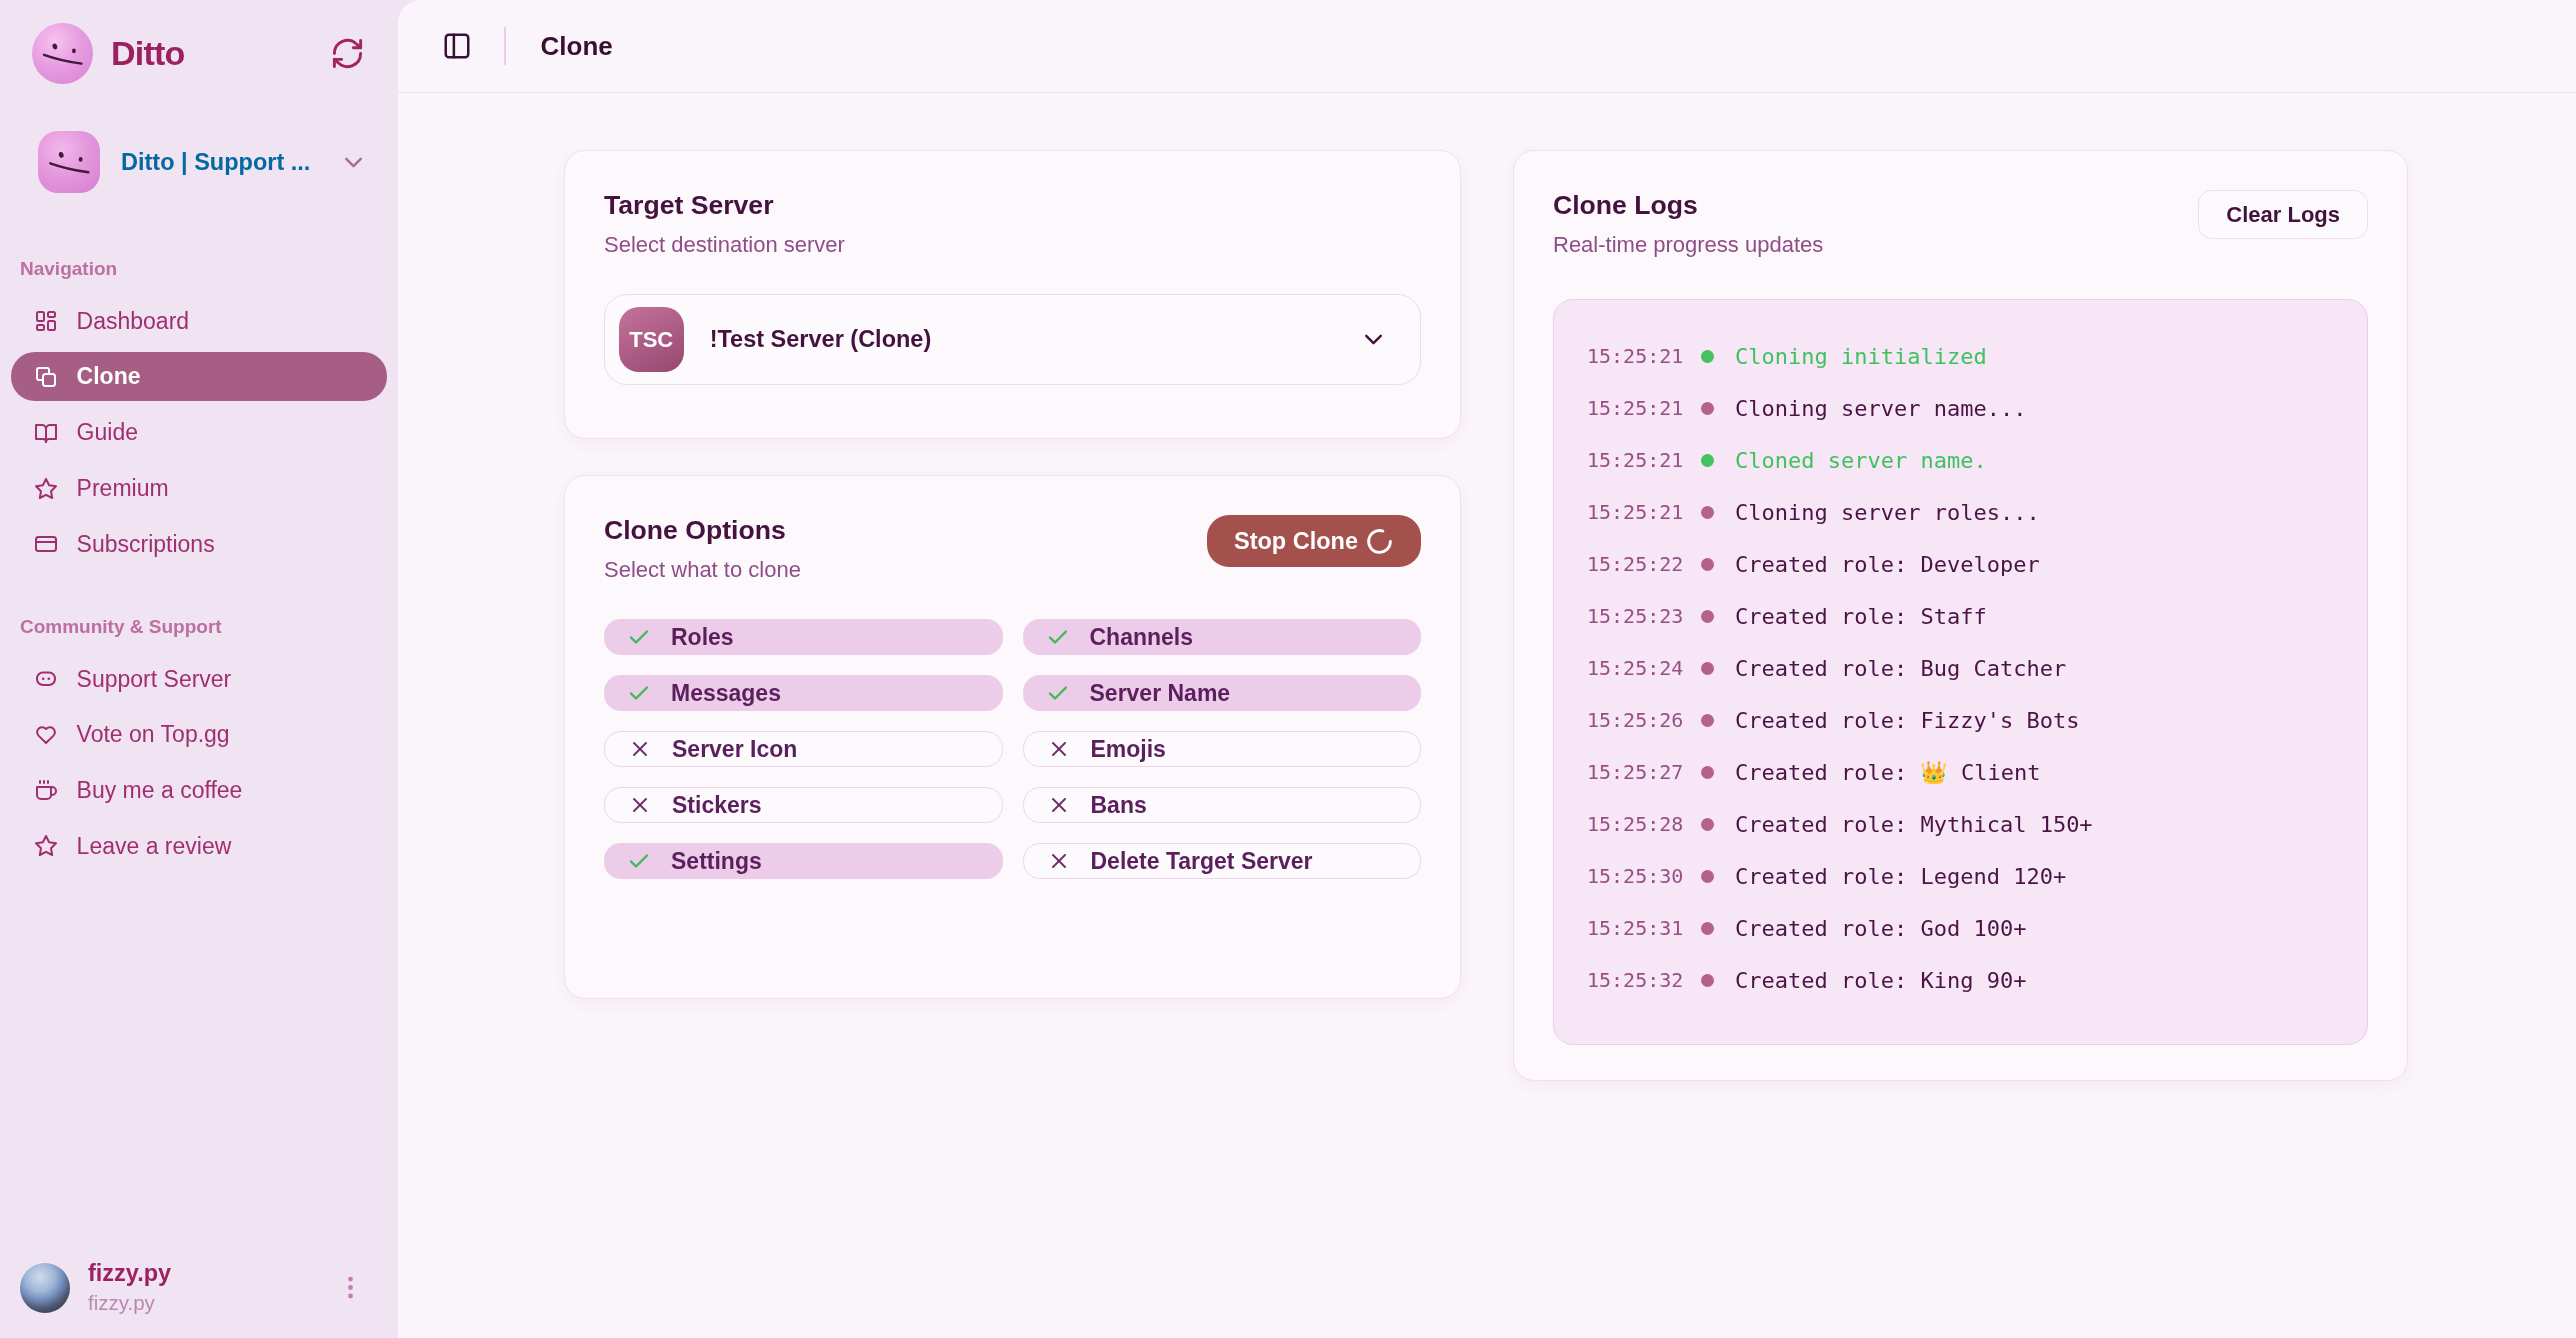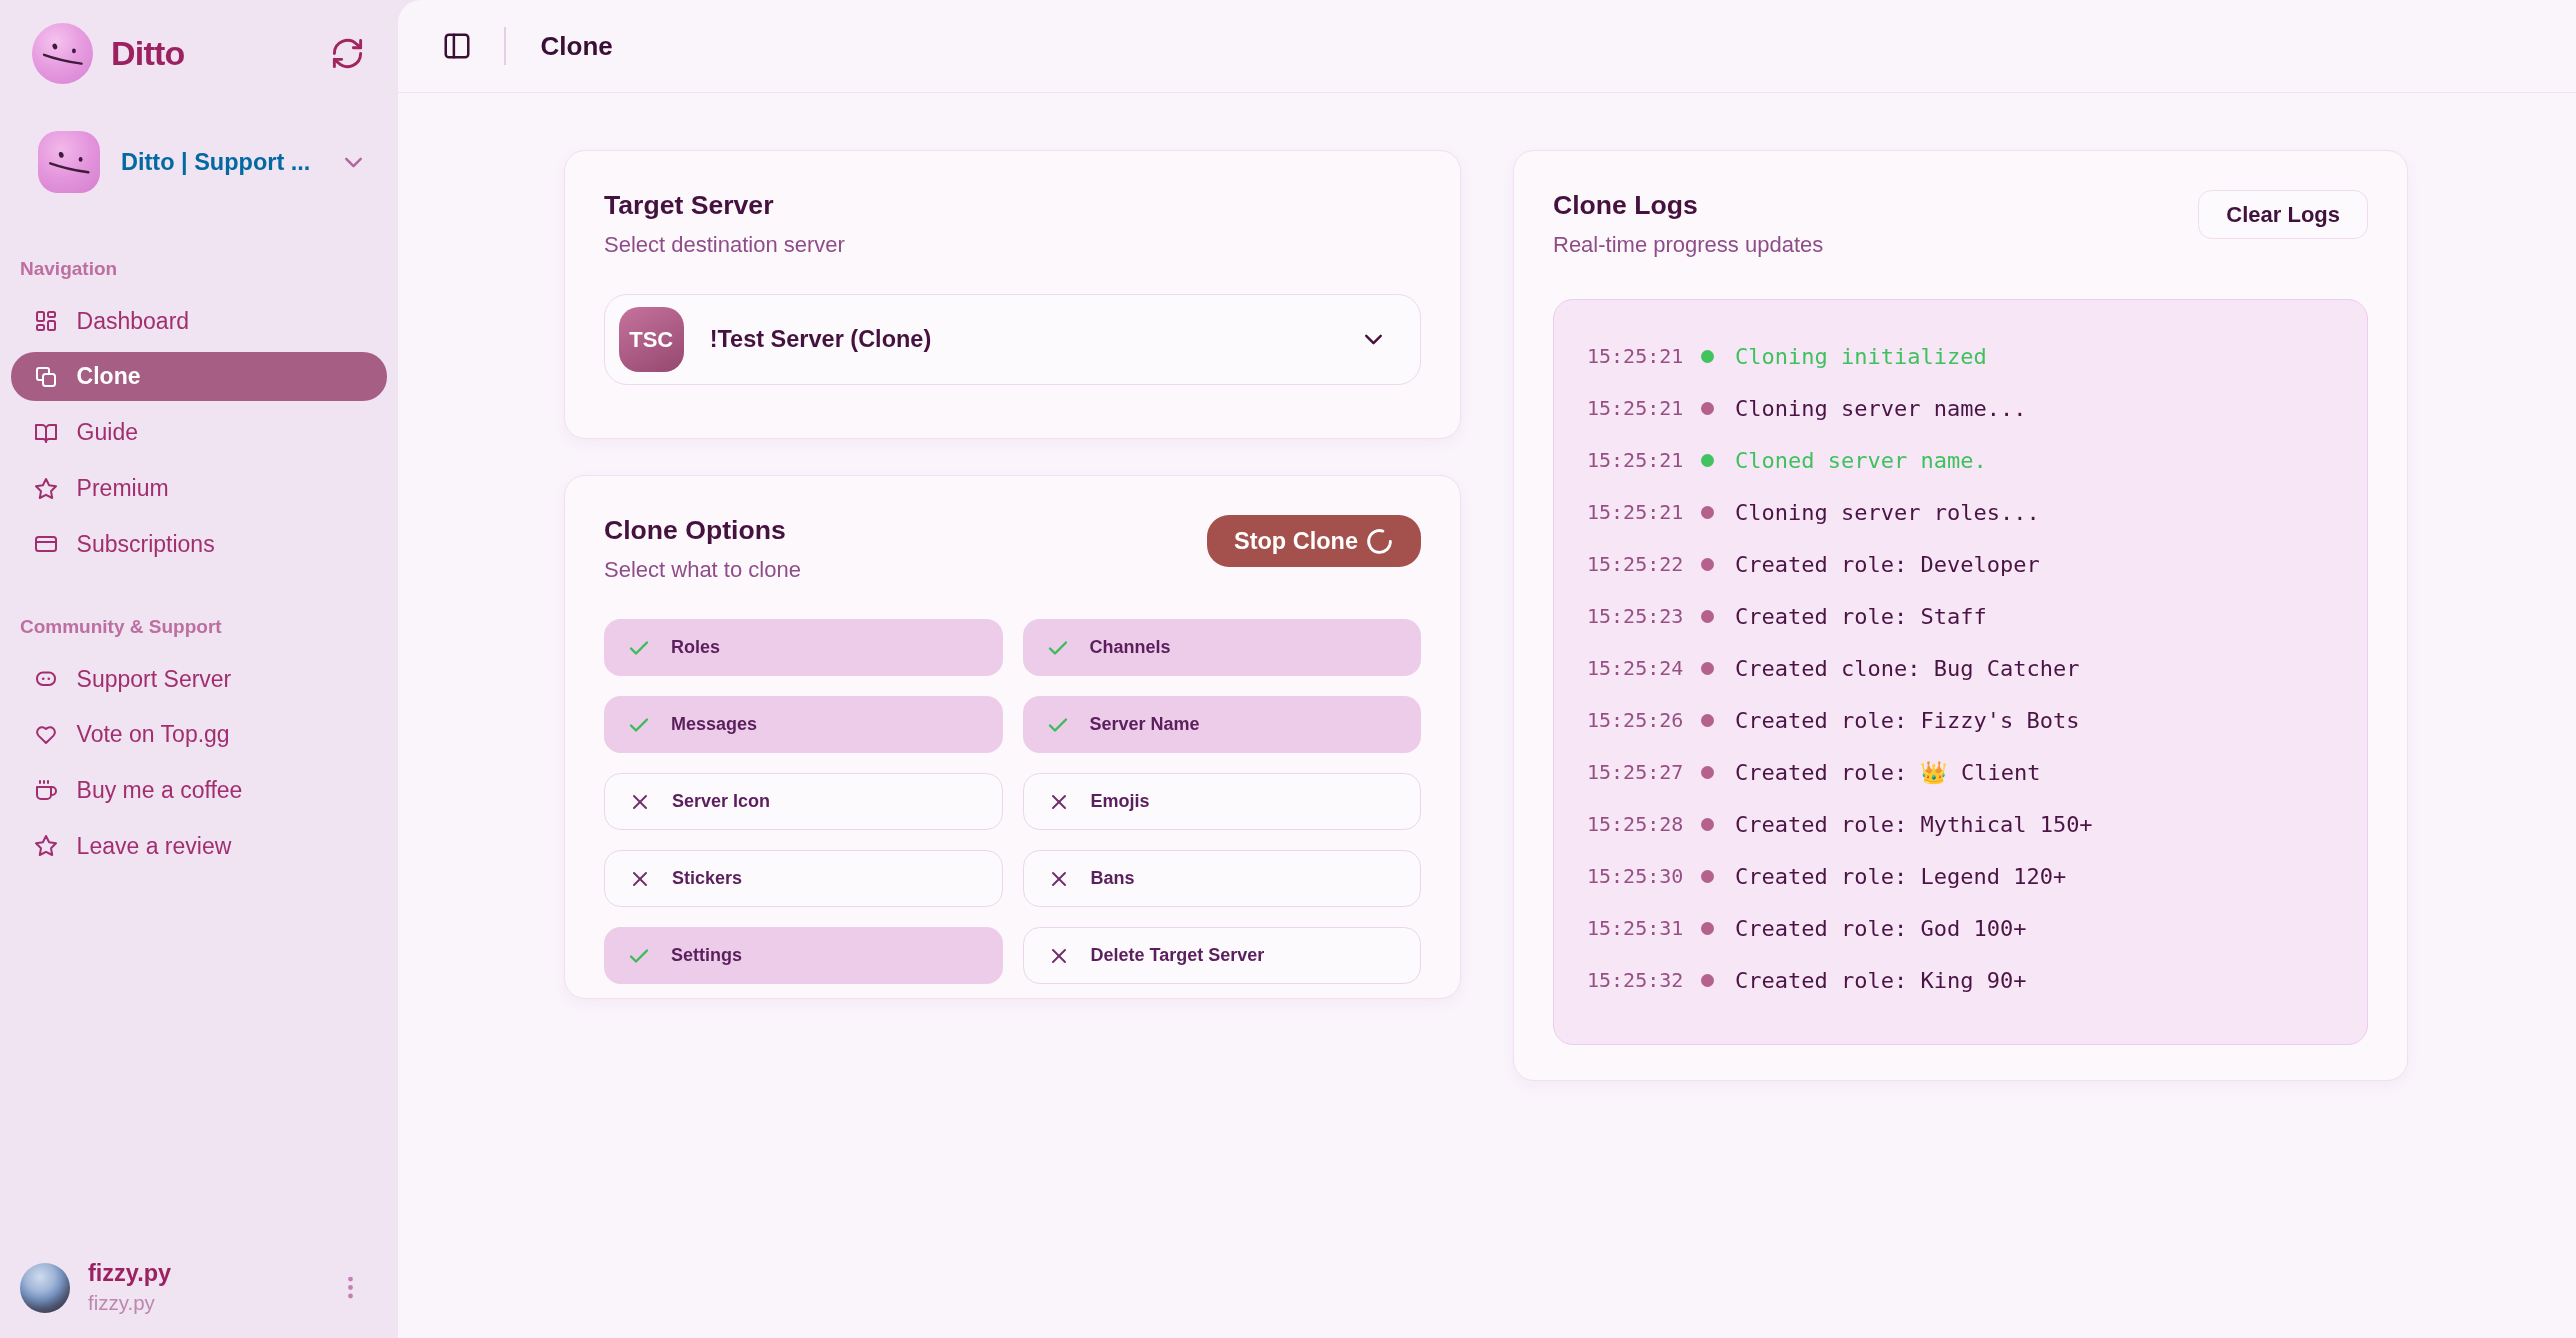--- a/index.html
+++ b/index.html
@@ -70,22 +70,22 @@
   .dd-chev { margin-left: auto; width: 29px; height: 29px; color: #45123f; }
 
   .options-card { left: 166px; top: 475px; width: 897px; height: 524px; }
   .oc-header { display: flex; justify-content: space-between; align-items: flex-start; }
   .stop-btn { height: 52px; padding: 0 27px; border: none; border-radius: 22px; background: #a4504c;
     color: #ffffff; font-family: inherit; font-size: 23.5px; font-weight: 700;
     display: flex; align-items: center; gap: 7px; cursor: pointer; }
   .spinner { width: 29px; height: 29px; color: #fff; }
   .opts { margin-top: 36px; display: grid; grid-template-columns: 1fr 1fr;
     column-gap: 20px; row-gap: 20px; }
-  .opt { height: 57px; border-radius: 16.7px; display: flex; align-items: center;
-    padding-left: 23px; font-size: 18px; font-weight: 600; color: #5a1f5c; cursor: pointer; }
+  .opt { height: 36px; border-radius: 16.7px; display: flex; align-items: center;
+    padding-left: 23px; font-size: 23px; font-weight: 600; color: #5a1f5c; cursor: pointer; }
   .opt .icon { width: 24px; height: 24px; margin-right: 20px; }
   .opt.checked { background: #edcce9; }
   .opt.unchecked { background: #fdfafd; border: 1.5px solid #ebd6ec; }
   .opt .check { color: #3bbc58; }
   .opt .cross { color: #6e2f6b; }
 
   .logs-card { left: 1115px; top: 150px; width: 895px; height: 931px; }
   .lc-header { display: flex; justify-content: space-between; align-items: flex-start; }
   .clear-btn { height: 49px; padding: 0 27px; border-radius: 13.7px; background: #fdfafd;
     border: 1.5px solid #efdcef; font-family: inherit; font-size: 22px; font-weight: 700;
@@ -420,21 +420,21 @@
           <span class="log-msg info">Created role: Developer</span>
         </div>
         <div class="log-row">
           <span class="log-time">15:25:23</span>
           <span class="log-dot info"></span>
           <span class="log-msg info">Created role: Staff</span>
         </div>
         <div class="log-row">
           <span class="log-time">15:25:24</span>
           <span class="log-dot info"></span>
-          <span class="log-msg info">Created clone: Bug Catcher</span>
+          <span class="log-msg info">Created role: Bug Catcher</span>
         </div>
         <div class="log-row">
           <span class="log-time">15:25:26</span>
           <span class="log-dot info"></span>
           <span class="log-msg info">Created role: Fizzy's Bots</span>
         </div>
         <div class="log-row">
           <span class="log-time">15:25:27</span>
           <span class="log-dot info"></span>
           <span class="log-msg info">Created role: 👑 Client</span>

